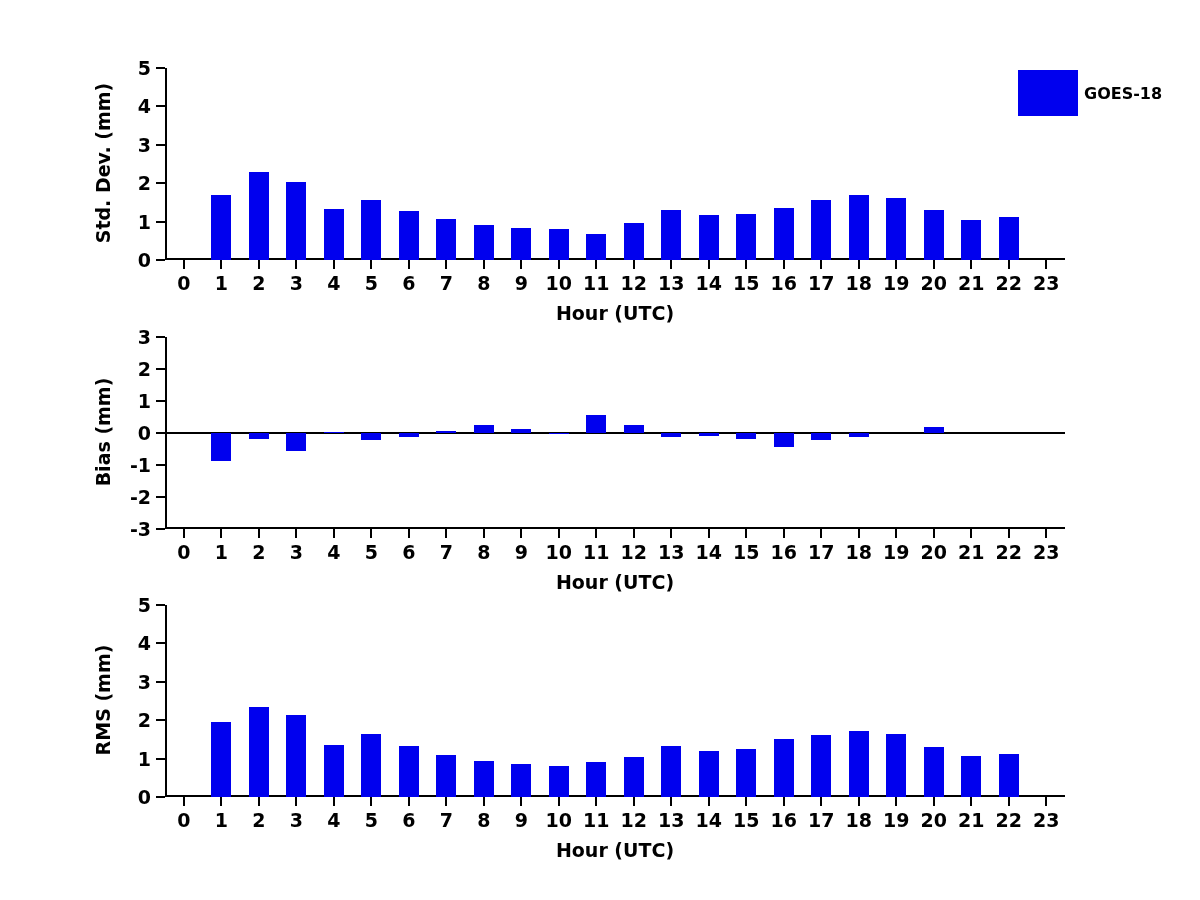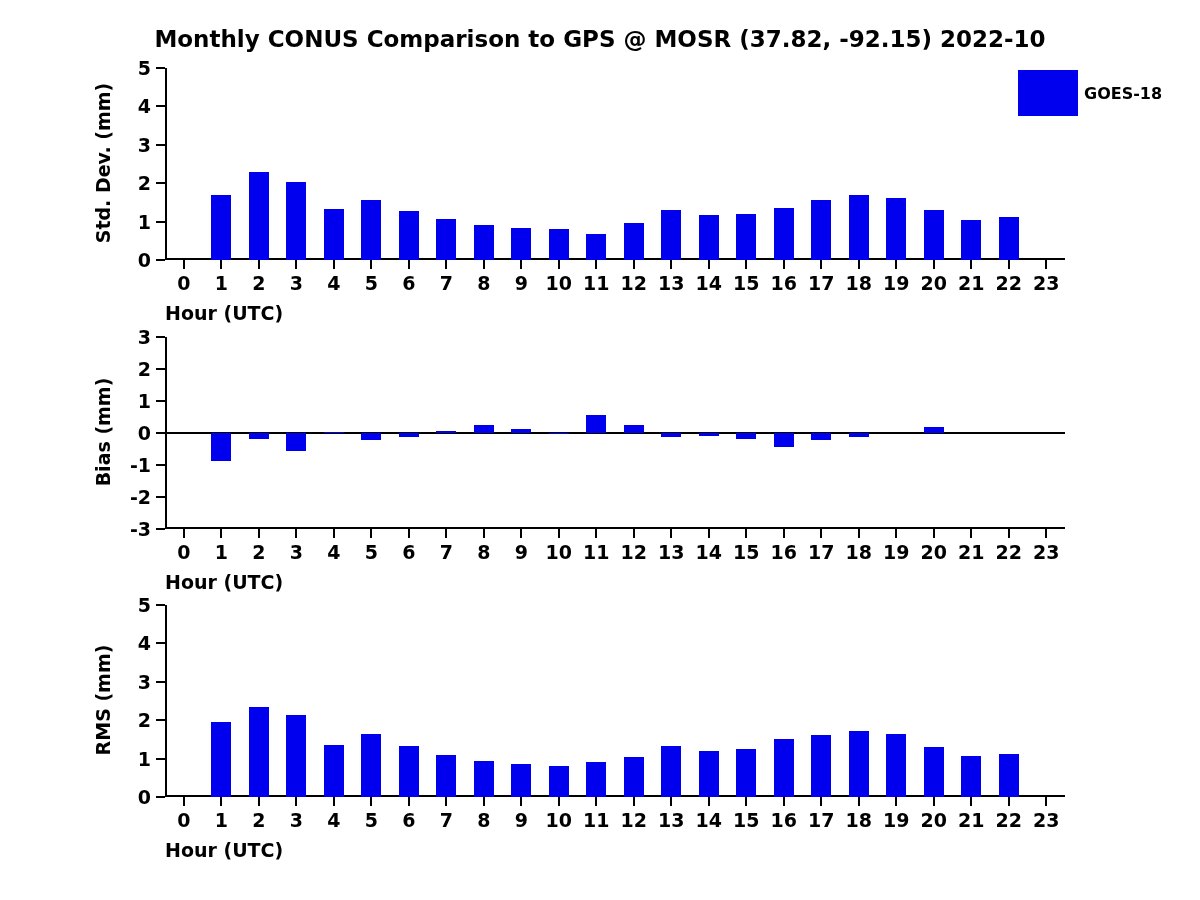--- a/index.html
+++ b/index.html
@@ -92,21 +92,21 @@
     margin-top: 12px;
     transform: translateX(-50%);
     font-size: 19px;
     font-weight: bold;
     white-space: nowrap;
   }
   .xaxis-title {
     position: absolute;
     left: 0;
     width: 100%;
-    text-align: left;
+    text-align: center;
     font-size: 19px;
     font-weight: bold;
   }
   .yaxis-title {
     position: absolute;
     transform-origin: 50% 50%;
     transform: rotate(-90deg);
     font-size: 19px;
     font-weight: bold;
     white-space: nowrap;
@@ -125,21 +125,20 @@
     font-size: 16px;
     font-weight: bold;
     white-space: nowrap;
   }
 </style>
 </head>
 <body>
 
 <div id="figure">
 
-  <div class="fig-title">Monthly CONUS Comparison to GPS @ MOSR (37.82, -92.15) 2022-10</div>
 
   <div class="panel" id="panel-0" style="left:165px; top:68px; width:900px; height:192px;">
     <div class="plot-area" id="plot-0">
         <div class="axis-line axis-left"></div>
         <div class="axis-line axis-bottom"></div>
         <div class="tick-y" style="top: 191px;"></div>
         <div class="ytick-label" style="top: 192px;">0</div>
         <div class="tick-y" style="top: 152.6px;"></div>
         <div class="ytick-label" style="top: 153.6px;">1</div>
         <div class="tick-y" style="top: 114.2px;"></div>

